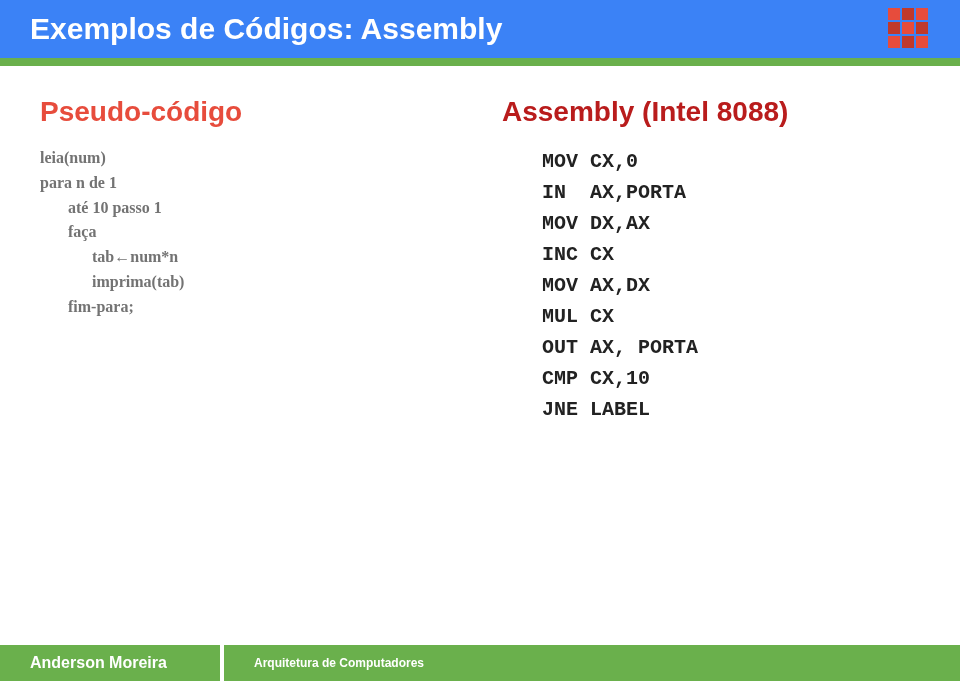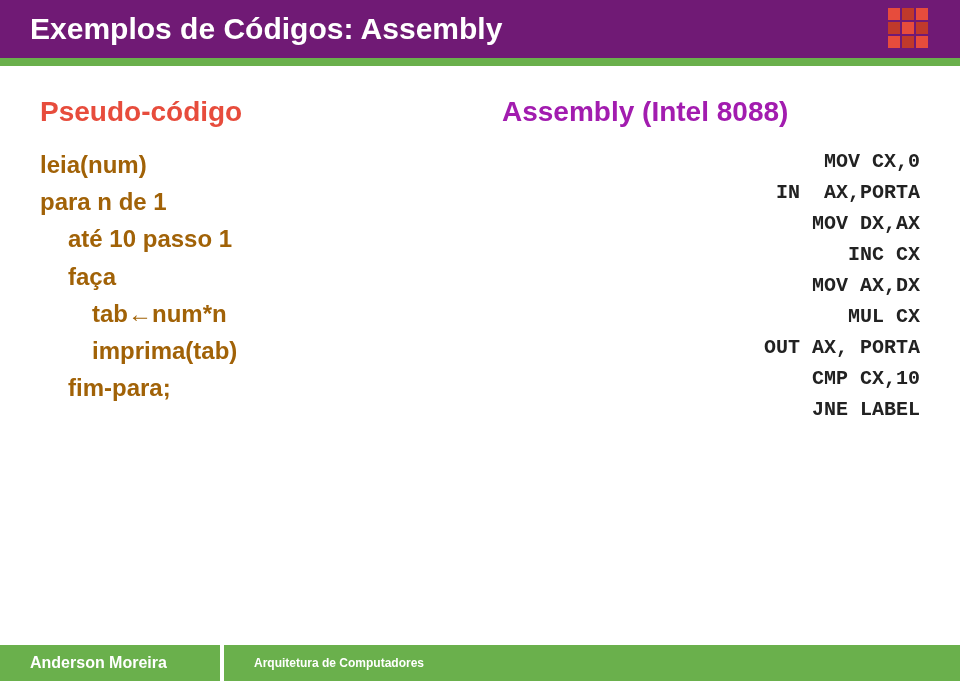--- a/index.html
+++ b/index.html
@@ -8,21 +8,21 @@
       width: 960px;
       height: 681px;
       background: #ffffff;
       font-family: Arial, sans-serif;
       overflow: hidden;
       position: relative;
     }
 
     
     .header {
-      background: #701a75;
+      background: #3b82f6;
       height: 58px;
       width: 100%;
       display: flex;
       align-items: center;
       padding: 0 30px;
       position: relative;
     }
 
     .header-title {
       color: #ffffff;
@@ -64,24 +64,24 @@
 
     .pseudo-title {
       color: #e74c3c;
       font-size: 28px;
       font-weight: bold;
       font-family: Arial, sans-serif;
       margin-bottom: 18px;
     }
 
     .pseudo-code {
-      font-family: Liberation Sans, sans-serif;
-      font-size: 24px;
-      font-weight: bold;
-      color: #a16207;
+      font-family: Liberation Serif, serif;
+      font-size: 16px;
+      font-weight: bold;
+      color: #737373;
       line-height: 1.55;
     }
 
     .pseudo-code .indent1 {
       margin-left: 0px;
     }
 
     .pseudo-code .indent2 {
       margin-left: 28px;
     }
@@ -91,35 +91,34 @@
     }
 
     
     .right-col {
       flex: 1;
       display: flex;
       flex-direction: column;
     }
 
     .assembly-title {
-      color: #a21caf;
+      color: #b91c1c;
       font-size: 28px;
       font-weight: bold;
       font-family: Arial, sans-serif;
       margin-bottom: 18px;
     }
 
     .assembly-code {
       font-family: 'Courier New', Courier, monospace;
       font-size: 20px;
       font-weight: bold;
       color: #222222;
       line-height: 1.55;
       margin-left: 40px;
-      text-align: right;
     }
 
     
     .footer {
       position: absolute;
       bottom: 0;
       left: 0;
       width: 100%;
       height: 36px;
       background: #6ab04c;

